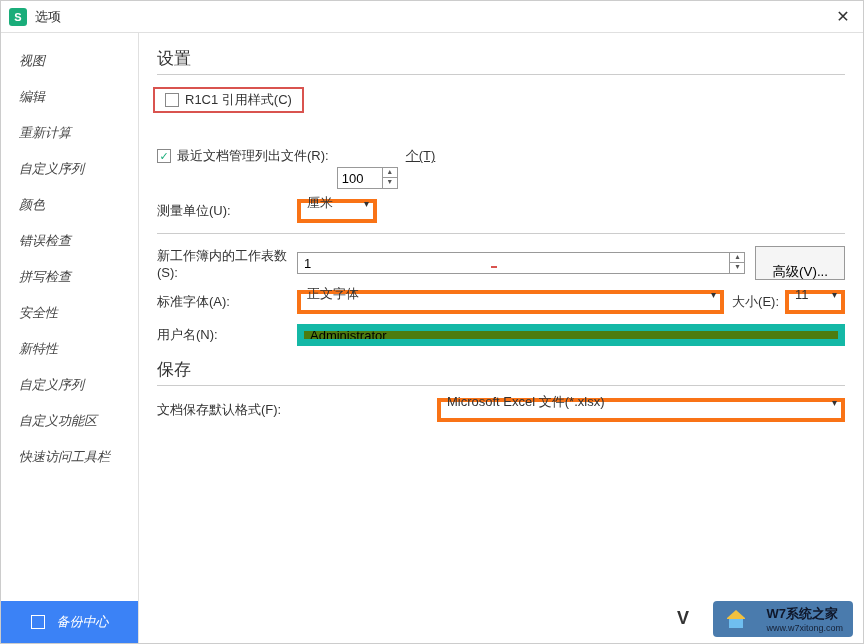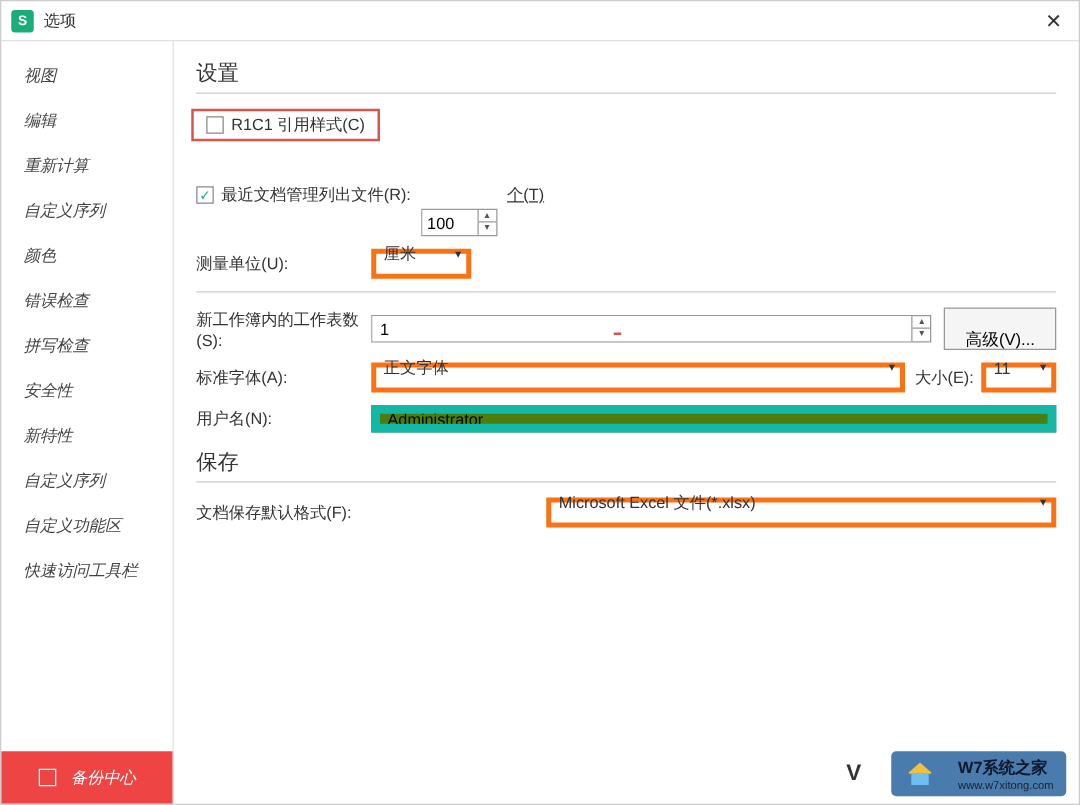--- a/index.html
+++ b/index.html
@@ -7,21 +7,21 @@
 .window { width: 864px; height: 644px; border: 1px solid #ccc; display: flex; flex-direction: column; position: relative; }
 .titlebar { height: 32px; display: flex; align-items: center; padding: 0 8px; border-bottom: 1px solid #e0e0e0; }
 .title-icon { width: 18px; height: 18px; background: #1aad7a; border-radius: 3px; display: flex; align-items: center; justify-content: center; color: #fff; font-size: 11px; font-weight: bold; margin-right: 8px; }
 .title-text { flex: 1; }
 .close-x { width: 24px; text-align: center; cursor: pointer; font-size: 16px; }
 .body { flex: 1; display: flex; overflow: hidden; }
 .sidebar { width: 138px; border-right: 1px solid #e0e0e0; display: flex; flex-direction: column; font-style: italic; }
 .nav { flex: 1; padding: 10px 8px; }
 .nav-item { padding: 9px 10px; cursor: pointer; color: #444; }
 .nav-item.highlighted { border: 2px solid #d9534f; }
-.backup-btn { background: #ef4444; color: #fff; height: 42px; display: flex; align-items: center; justify-content: center; gap: 12px; cursor: pointer; }
+.backup-btn { background: #3b82f6; color: #fff; height: 42px; display: flex; align-items: center; justify-content: center; gap: 12px; cursor: pointer; }
 .backup-icon { width: 14px; height: 14px; border: 1.5px solid #fff; display: inline-block; }
 .main { flex: 1; padding: 14px 18px; overflow: auto; }
 .section-title { font-size: 17px; color: #333; margin-bottom: 4px; }
 .hr { border-top: 1px solid #ccc; margin: 4px 0 12px 0; }
 .row { display: flex; align-items: center; margin-bottom: 10px; }
 .label { width: 140px; }
 .check { width: 14px; height: 14px; border: 1px solid #888; margin-right: 6px; display: inline-flex; align-items: center; justify-content: center; font-size: 11px; color: #1aad7a; }
 .check.checked::before { content: "✓"; }
 .r1c1-box { border: 2px solid #d9534f; padding: 2px 10px; display: inline-flex; align-items: center; margin-bottom: 10px; margin-left: -4px; }
 .spinner { display: inline-flex; border: 1px solid #999; height: 22px; margin-top: 44px; }

